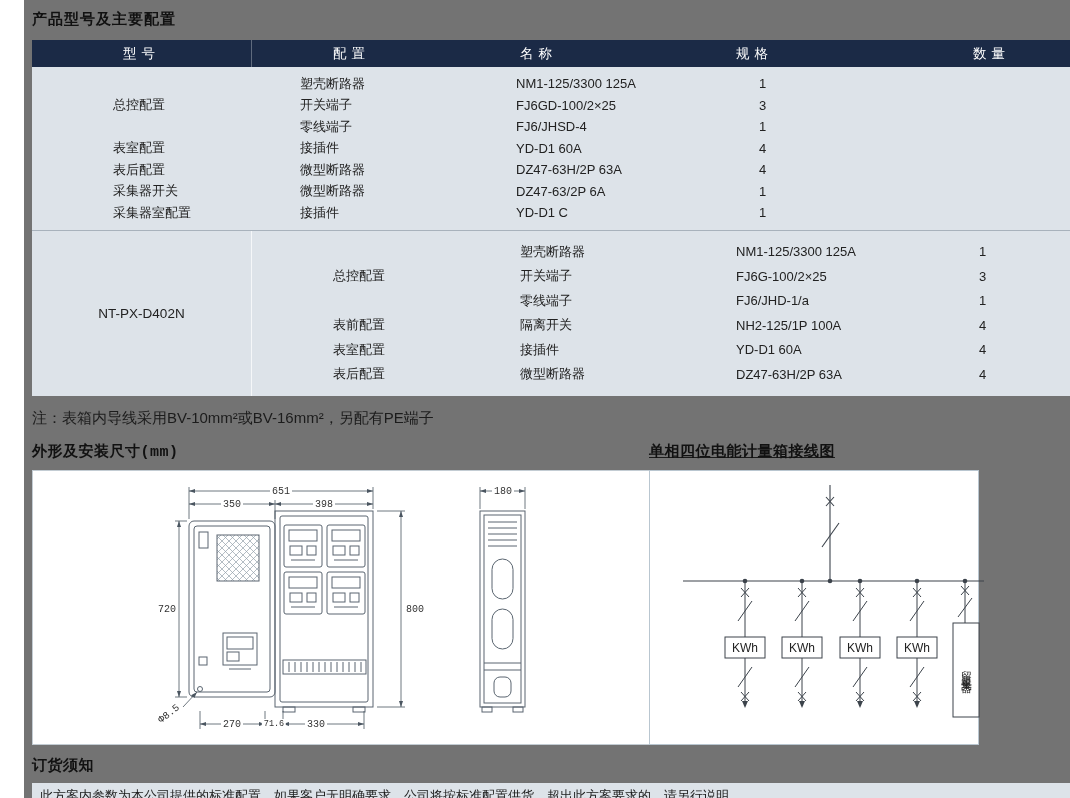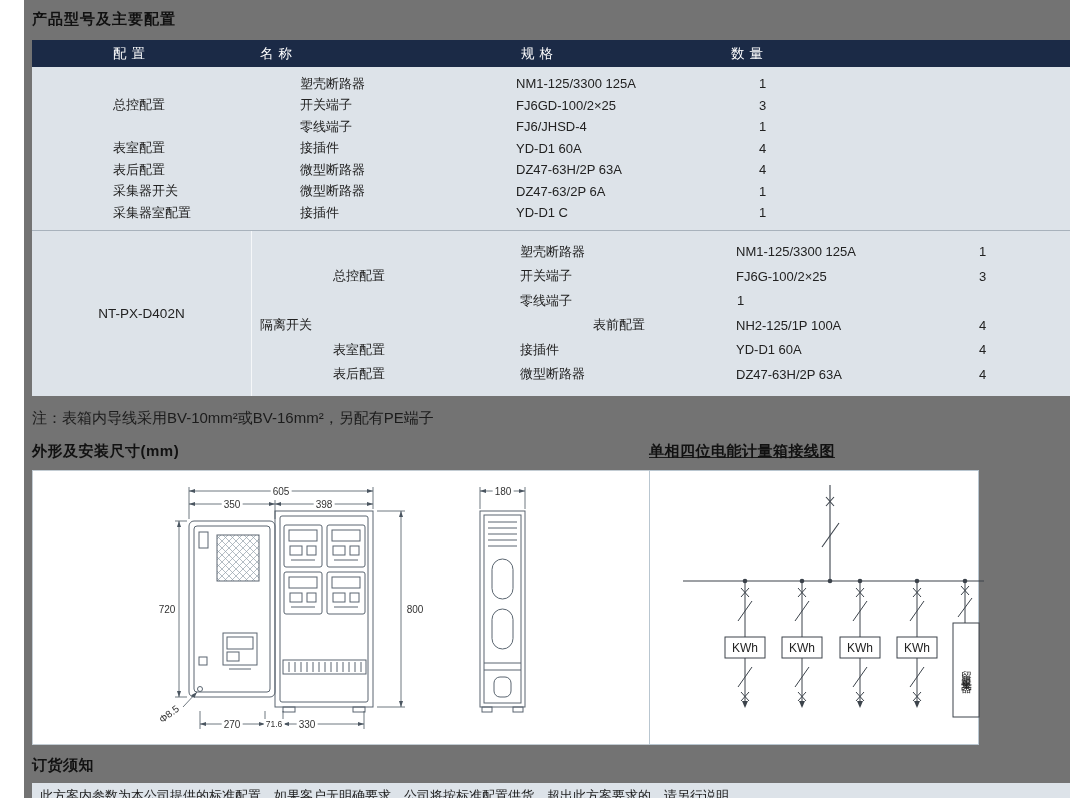--- a/index.html
+++ b/index.html
@@ -31,21 +31,21 @@
   .tgroup:nth-child(2) .trow { height:24.5px; }
   .c-config { padding-left:81px; }
   .c-name   { padding-left:8px; }
   .c-spec   { padding-left:9px; }
   .c-qty    { padding-left:10px; }
 
   .note { margin-top:13px; font-size:15px; color:#1c1c1c; }
 
   
   .section-row { display:flex; gap:55px; margin-top:14px; }
-  .col-left  { width:562px; }
+  .col-left  { width:562px;font-family:Liberation Mono, monospace; }
   .col-right { width:377px;text-decoration:underline; }
   .sec-title { font-size:15px; font-weight:bold; color:#111; margin-bottom:9px; letter-spacing:0.5px; }
 
   .draw-box { position:relative; width:622px; height:275px; border:1px solid #c3ccd3; background:#fff; }
   .wire-box { position:relative; width:330px; height:275px; border:1px solid #b9c6d0; background:#fff; }
 
   .dim { position:absolute; font-size:10px; color:#333; background:#fff; padding:0 2px;
          transform:translate(-50%,-50%); white-space:nowrap; }
   .dim-small { font-size:8.5px; }
   .dim-rot { transform:translate(-50%,-50%) rotate(-38deg); background:transparent; }
@@ -60,20 +60,21 @@
 </style>
 </head>
 <body>
 
 <div class="page">
 
   <h1 class="main-title">产品型号及主要配置</h1>
 
   <div class="spec-table">
     <div class="thead">
+      <div class="th-model">型号</div>
       <div class="th-config">配置</div>
       <div class="th-name">名称</div>
       <div class="th-spec">规格</div>
       <div class="th-qty">数量</div>
     </div>
     <div class="tbody" id="tbody">
         <div class="tgroup">
           <div class="rows">
             <div class="trow">
               <div class="cell c-config"></div>
@@ -130,25 +131,26 @@
             </div>
             <div class="trow">
               <div class="cell c-config">总控配置</div>
               <div class="cell c-name">开关端子</div>
               <div class="cell c-spec">FJ6G-100/2×25</div>
               <div class="cell c-qty">3</div>
             </div>
             <div class="trow">
               <div class="cell c-config"></div>
               <div class="cell c-name">零线端子</div>
-              <div class="cell c-qty">1</div>
-            </div>
-            <div class="trow">
+              <div class="cell c-spec">FJ6/JHD-1/a</div>
+              <div class="cell c-qty">1</div>
+            </div>
+            <div class="trow">
+              <div class="cell c-config">表前配置</div>
               <div class="cell c-name">隔离开关</div>
-              <div class="cell c-config">表前配置</div>
               <div class="cell c-spec">NH2-125/1P 100A</div>
               <div class="cell c-qty">4</div>
             </div>
             <div class="trow">
               <div class="cell c-config">表室配置</div>
               <div class="cell c-name">接插件</div>
               <div class="cell c-spec">YD-D1 60A</div>
               <div class="cell c-qty">4</div>
             </div>
             <div class="trow">
@@ -227,29 +229,29 @@
             <path d="M156,33 H242" marker-start="url(#dimarr)" marker-end="url(#dimarr)"></path>
             <path d="M242,33 H340" marker-start="url(#dimarr)" marker-end="url(#dimarr)"></path>
             <path d="M146,50 V226" marker-start="url(#dimarr)" marker-end="url(#dimarr)"></path>
             <path d="M368,40 V236" marker-start="url(#dimarr)" marker-end="url(#dimarr)"></path>
             <path d="M167,253 H232" marker-start="url(#dimarr)" marker-end="url(#dimarr)"></path>
             <path d="M232,253 H250"></path>
             <path d="M250,253 H331" marker-start="url(#dimarr)" marker-end="url(#dimarr)"></path>
             <path d="M447,20 H492" marker-start="url(#dimarr)" marker-end="url(#dimarr)"></path>
           </g>
         </svg>
-        <span class="dim" style="left:248px; top:20px;">605</span>
+        <span class="dim" style="left:248px; top:20px;">651</span>
         <span class="dim" style="left:199px; top:33px;">350</span>
         <span class="dim" style="left:291px; top:33px;">398</span>
         <span class="dim" style="left:134px; top:138px;">720</span>
         <span class="dim" style="left:382px; top:138px;">800</span>
         <span class="dim" style="left:470px; top:20px;">180</span>
         <span class="dim" style="left:199px; top:253px;">270</span>
         <span class="dim dim-small" style="left:241px; top:253px;">71.6</span>
-        <span class="dim" style="left:274px; top:253px;">330</span>
+        <span class="dim" style="left:283px; top:253px;">330</span>
         <span class="dim dim-rot" style="left:136px; top:243px;">Φ8.5</span>
       </div>
     </div>
 
     <div class="col-right">
       <h2 class="sec-title">单相四位电能计量箱接线图</h2>
       <div class="wire-box">
         <svg width="375" height="273" viewBox="0 0 375 273">
           <g stroke="#3c434b" stroke-width="1.1" fill="none">
             <path d="M180,14 V110"></path>

